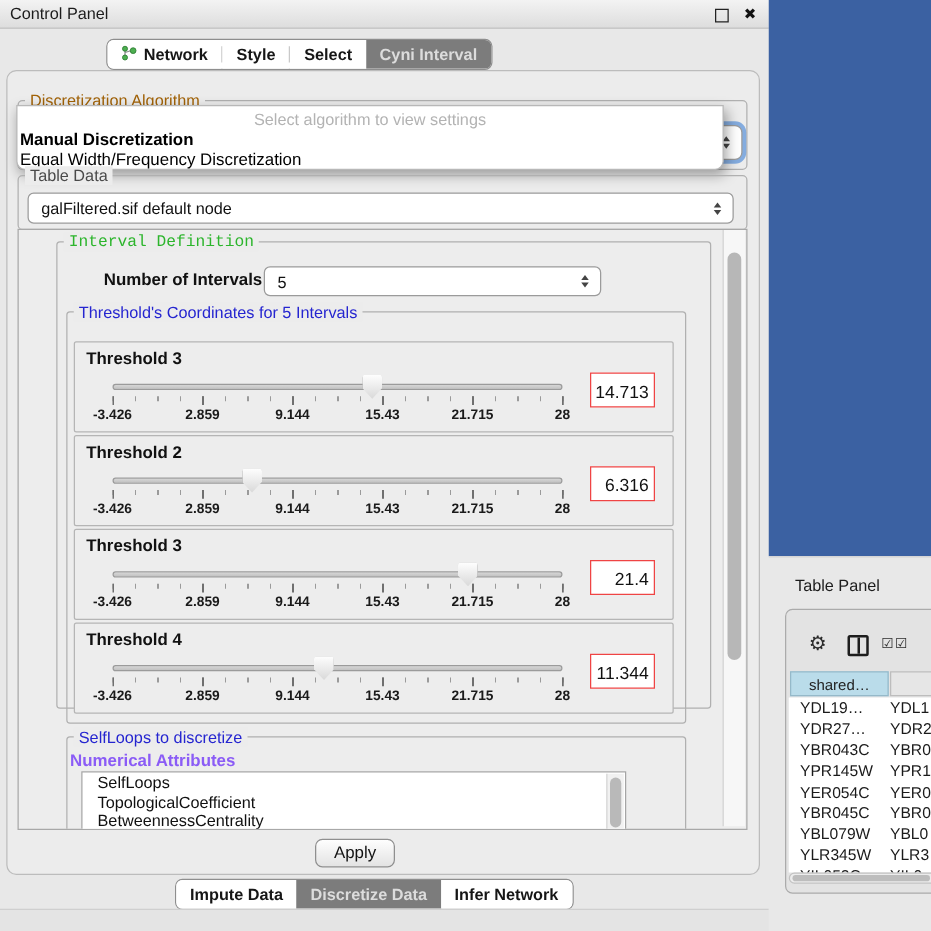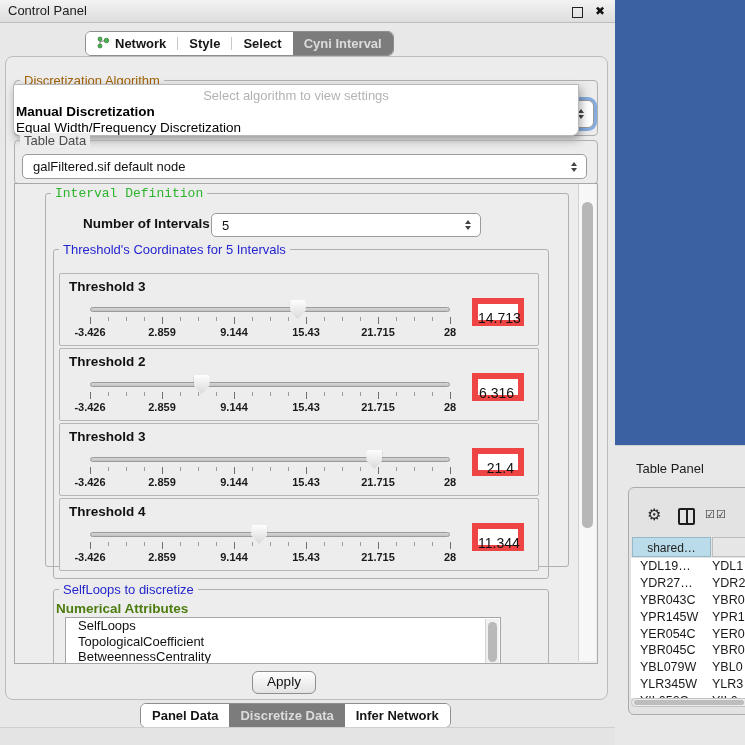--- a/index.html
+++ b/index.html
@@ -65,21 +65,21 @@
   .sl-thumb{position:absolute;top:26px;width:16px;height:19px;
     background:linear-gradient(#fefefe,#d9d9d9);
     clip-path:polygon(8% 0,92% 0,100% 12%,100% 55%,50% 100%,0 55%,0 12%);
     filter:drop-shadow(0 0 1px #777);}
   .sl-ticks-minor{position:absolute;left:30px;top:43px;width:361px;height:4px;
     background:repeating-linear-gradient(to right,#9a9a9a 0 1px,transparent 1px 18px);}
   .sl-ticks-major{position:absolute;left:30px;top:43px;width:361px;height:7px;
     background:repeating-linear-gradient(to right,#6f6f6f 0 1px,transparent 1px 72px);}
   .sl-label{position:absolute;top:52px;transform:translateX(-50%);font-size:11px;font-weight:bold;color:#1a1a1a;}
   .th-value{position:absolute;left:412px;top:24px;width:52px;height:28px;background:#fff;
-    border:6px solid #ef4444;font-size:14px;color:#111;text-align:right;line-height:28px;
+    border:1px solid #ef4444;font-size:14px;color:#111;text-align:right;line-height:28px;
     padding-right:4px;box-sizing:border-box;}
 
   #attr-list{position:absolute;left:50px;top:433px;width:434px;height:64px;background:#fff;
     border:1px solid #a5a5a5;}
   .attr-item{font-size:13px;color:#111;line-height:15.5px;padding-left:12px;white-space:nowrap;}
   #attr-scroll{position:absolute;right:1px;top:1px;width:13px;height:62px;background:#f1f1f1;border-left:1px solid #d5d5d5;}
   #attr-thumb{position:absolute;left:2px;top:3px;width:9px;height:40px;background:#b9b9b9;border-radius:5px;}
 
   #apply-btn{left:252px;top:671px;width:62px;height:21px;background:linear-gradient(#fefefe,#e3e3e3);
     border:1px solid #8f8f8f;border-radius:6px;font-size:13.5px;color:#111;text-align:center;line-height:20px;}
@@ -235,40 +235,40 @@
           <div class="sl-label" style="left: 246px;">15.43</div>
           <div class="sl-label" style="left: 318px;">21.715</div>
           <div class="sl-label" style="left: 390px;">28</div>
           <div class="sl-thumb" style="left: 191.197px;"></div>
           <div class="th-value">11.344</div>
         </div>
       </div>
 
     <div class="groupbox" style="left:38px;top:405px;width:494px;height:110px;border-radius:3px;"></div>
     <div class="grouplabel" style="left:44px;top:398px;color:#2525d0;">SelfLoops to discretize</div>
-    <div class="abs" style="left:41px;top:417px;font-size:13.5px;font-weight:bold;color:#4d7c0f;">Numerical Attributes</div>
+    <div class="abs" style="left:41px;top:417px;font-size:13.5px;font-weight:bold;color:#8b5cf6;">Numerical Attributes</div>
     <div id="attr-list">
       <div id="attr-items">
           <div class="attr-item">SelfLoops</div>
           <div class="attr-item">TopologicalCoefficient</div>
           <div class="attr-item">BetweennessCentrality</div>
         </div>
       <div id="attr-scroll">
           <div id="attr-thumb"></div>
         </div>
     </div>
   </div>
   <div id="vscroll-track" class="abs"></div>
   <div id="vscroll-thumb" class="abs"></div>
 
   <div id="apply-btn" class="abs">Apply</div>
 
   <div id="bottom-tabs" class="abs">
       <div class="tab">
-        <span>Panel Data</span>
+        <span>Impute Data</span>
       </div>
       <div class="tab selected">
         <span>Discretize Data</span>
       </div>
       <div class="tab">
         <span>Infer Network</span>
       </div>
     </div>
   <div id="cp-bottom-strip" class="abs"></div>
 </div>

